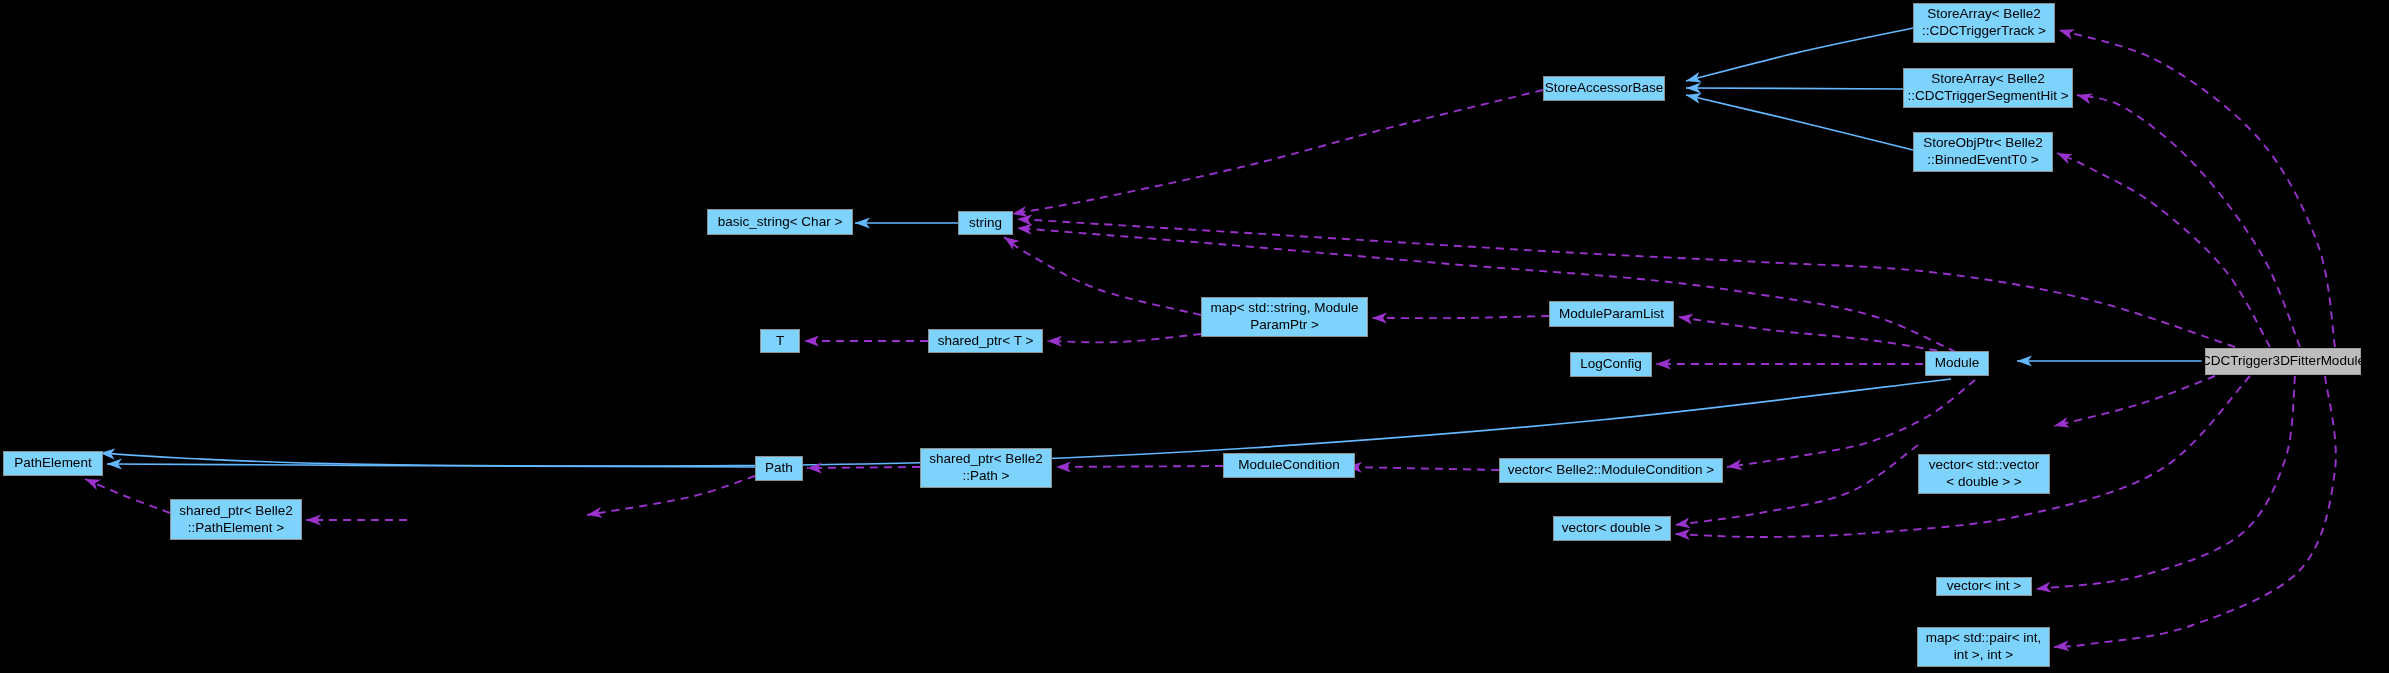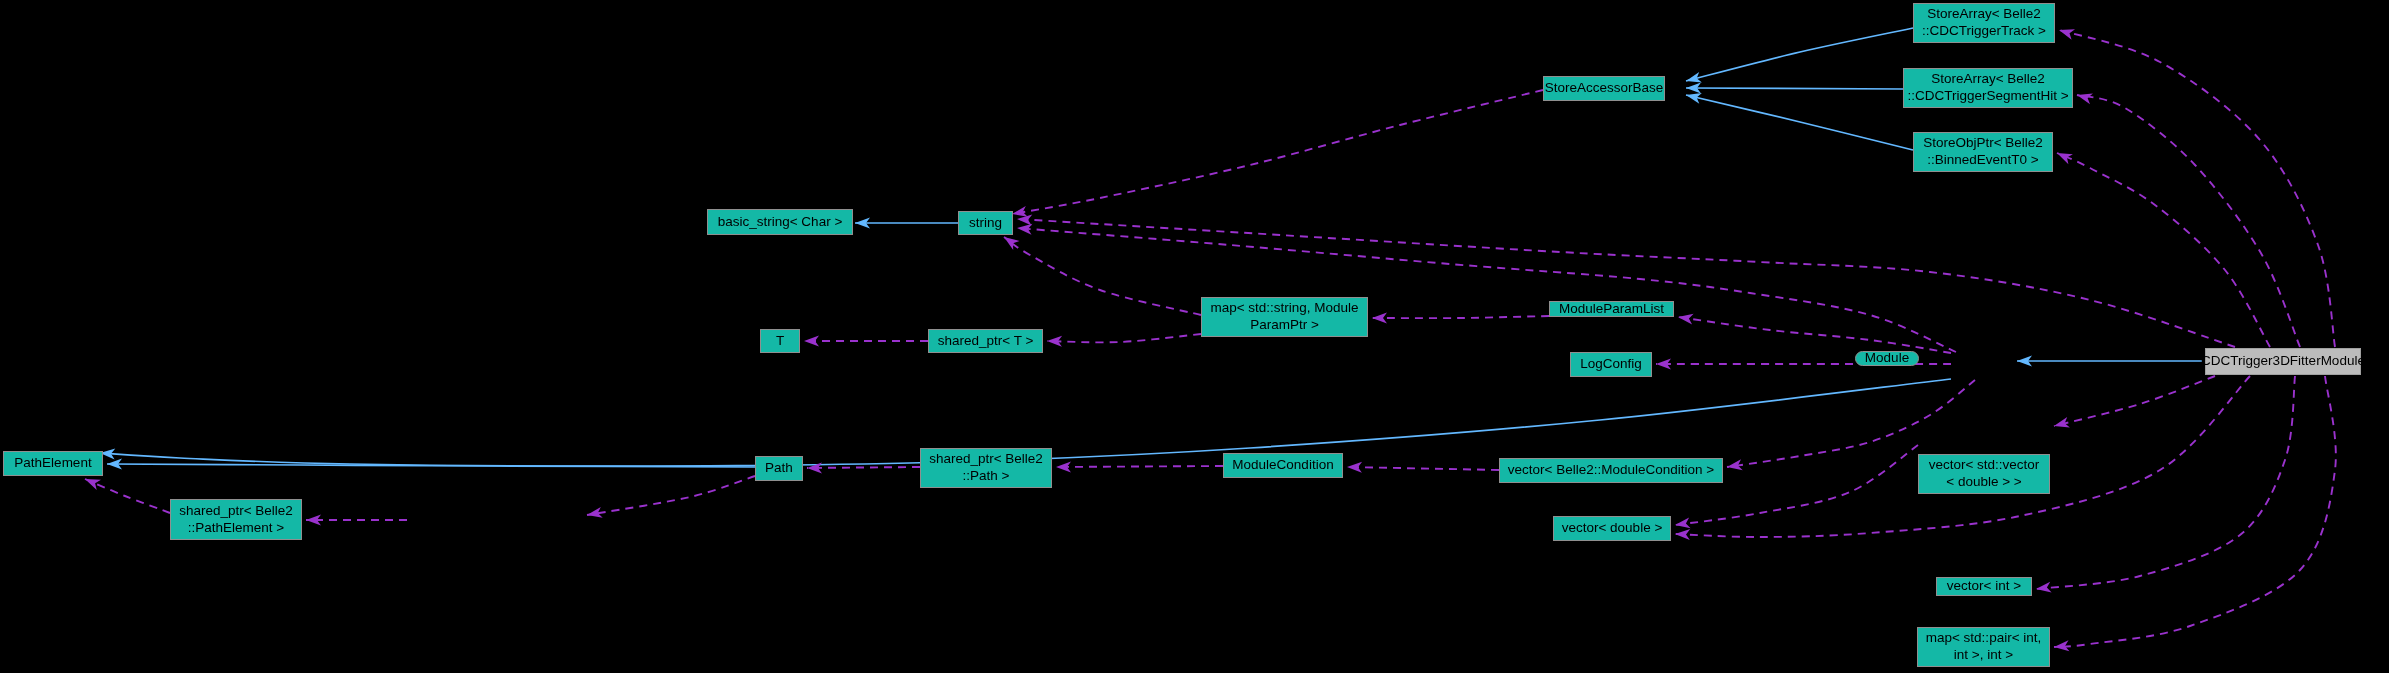--- a/index.html
+++ b/index.html
@@ -7,21 +7,21 @@
     position:relative;
     width:2389px;height:673px;
     background:#000;
     font-family:"Liberation Sans",sans-serif;
     overflow:hidden;
   }
   svg.edges{position:absolute;left:0;top:0;width:2389px;height:673px;}
   .node{
     position:absolute;
     display:flex;flex-direction:column;align-items:center;justify-content:center;
-    background:#14b8a6;
+    background:#7dd3fc;
     border:1.5px solid #8f8f8f;
     color:#000;
     font-size:13.5px;line-height:1.25;
     text-align:center;white-space:nowrap;
     box-sizing:border-box;
     padding:0 4px;
     cursor:pointer;
   }
   .node.selected{background:#bcbcbc;border-color:#a0a0a0;}
   .node .line{pointer-events:none;}
@@ -118,47 +118,47 @@
     <div class="node" style="left: 760px; top: 329px; width: 40px; height: 24px;">
       <div class="line">T</div>
     </div>
     <div class="node" style="left: 928px; top: 329px; width: 115px; height: 24px;">
       <div class="line">shared_ptr&lt; T &gt;</div>
     </div>
     <div class="node" style="left: 1201px; top: 297px; width: 167px; height: 40px; text-align: right;">
       <div class="line">map&lt; std::string, Module</div>
       <div class="line">ParamPtr &gt;</div>
     </div>
-    <div class="node" style="left: 1549px; top: 301px; width: 125px; height: 16px;">
+    <div class="node" style="left: 1549px; top: 301px; width: 125px; height: 26px;">
       <div class="line">ModuleParamList</div>
     </div>
     <div class="node" style="left: 1570px; top: 352px; width: 82px; height: 25px;">
       <div class="line">LogConfig</div>
     </div>
-    <div class="node" style="left: 1855px; top: 351px; width: 64px; height: 15px; border-radius: 8px;">
+    <div class="node" style="left: 1925px; top: 351px; width: 64px; height: 25px;">
       <div class="line">Module</div>
     </div>
     <div class="node selected" style="left: 2205px; top: 348px; width: 156px; height: 27px;">
       <div class="line">CDCTrigger3DFitterModule</div>
     </div>
     <div class="node" style="left: 3px; top: 451px; width: 100px; height: 25px;">
       <div class="line">PathElement</div>
     </div>
     <div class="node" style="left: 170px; top: 499px; width: 132px; height: 41px;">
       <div class="line">shared_ptr&lt; Belle2</div>
       <div class="line">::PathElement &gt;</div>
     </div>
     <div class="node" style="left: 755px; top: 456px; width: 48px; height: 25px;">
       <div class="line">Path</div>
     </div>
     <div class="node" style="left: 920px; top: 448px; width: 132px; height: 40px;">
       <div class="line">shared_ptr&lt; Belle2</div>
       <div class="line">::Path &gt;</div>
     </div>
-    <div class="node" style="left: 1223px; top: 453px; width: 120px; height: 25px;">
+    <div class="node" style="left: 1223px; top: 453px; width: 132px; height: 25px;">
       <div class="line">ModuleCondition</div>
     </div>
     <div class="node" style="left: 1499px; top: 458px; width: 224px; height: 25px;">
       <div class="line">vector&lt; Belle2::ModuleCondition &gt;</div>
     </div>
     <div class="node" style="left: 1918px; top: 408px; width: 132px; height: 40px; margin-top: 46px;">
       <div class="line">vector&lt; std::vector</div>
       <div class="line">&lt; double &gt; &gt;</div>
     </div>
     <div class="node" style="left: 1553px; top: 516px; width: 118px; height: 25px;">

